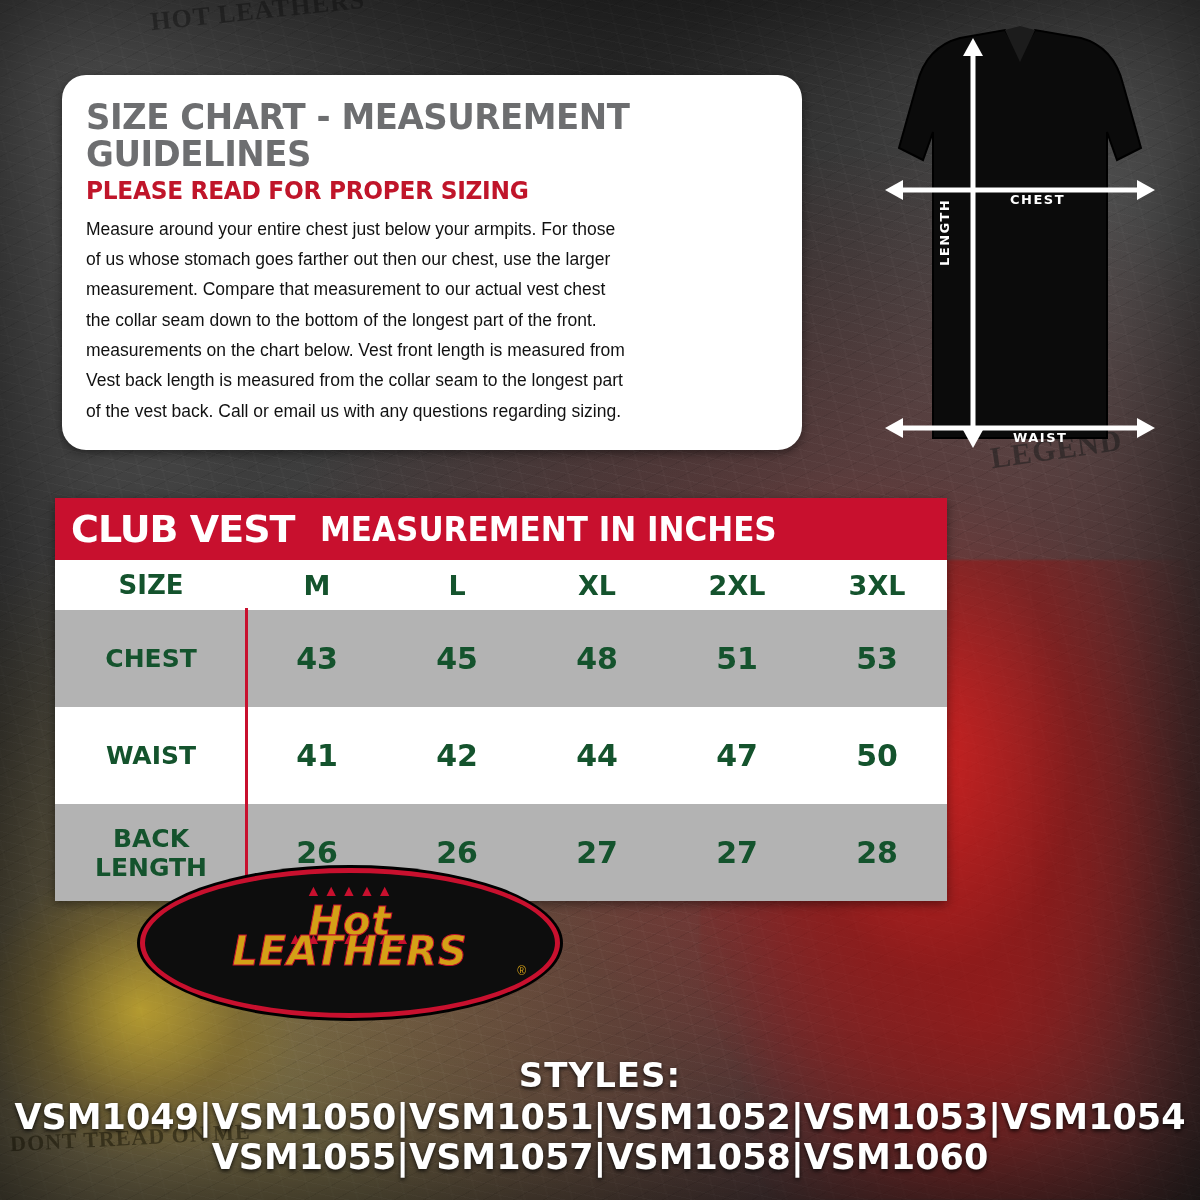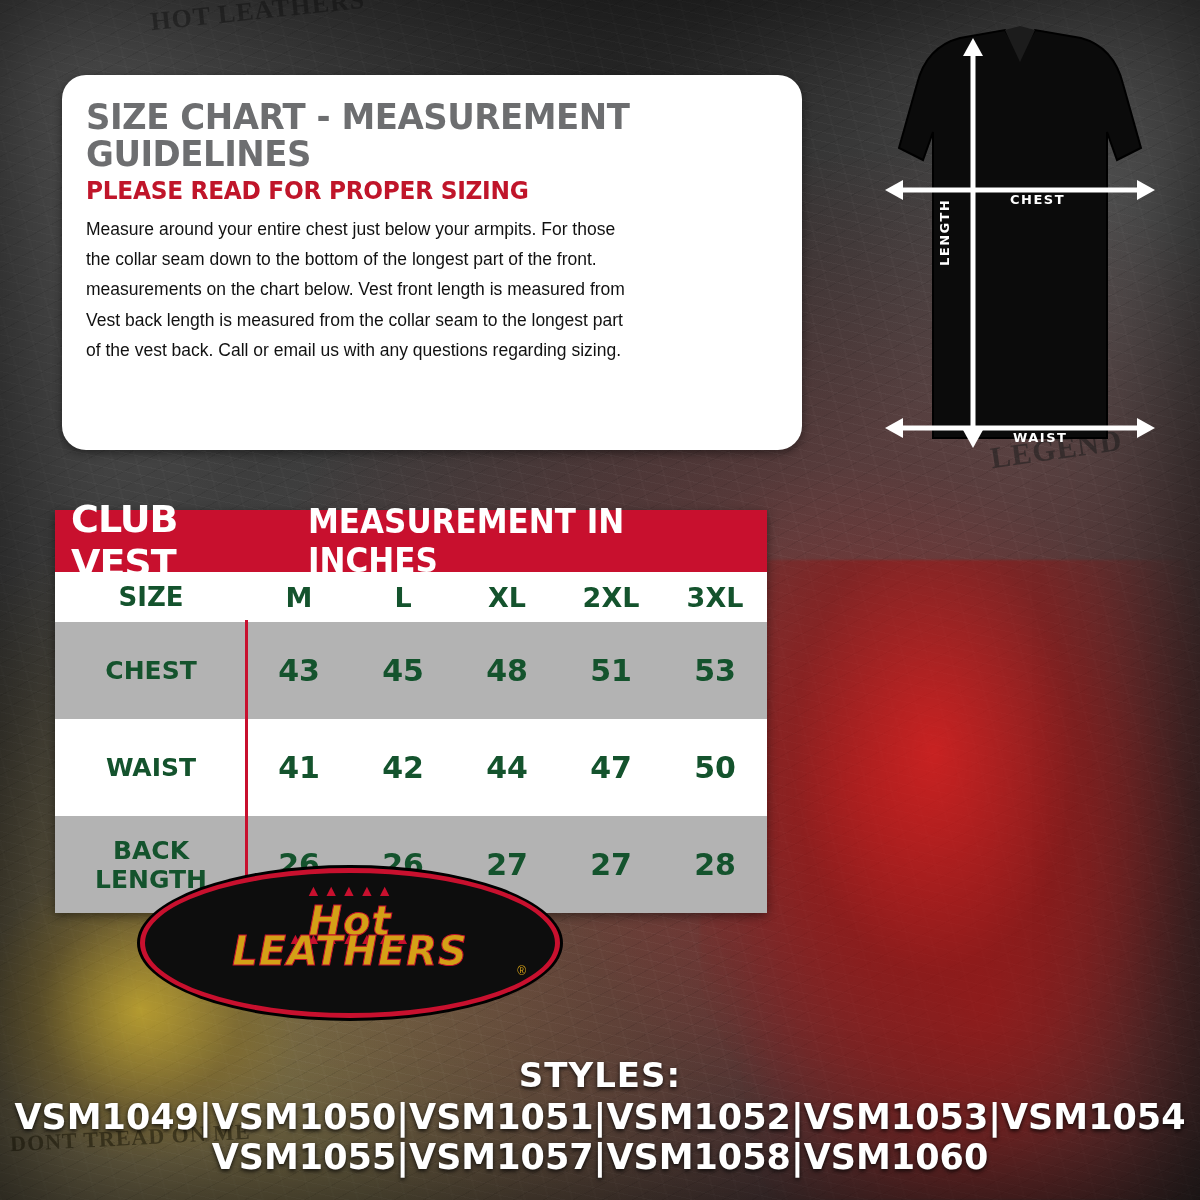--- a/index.html
+++ b/index.html
@@ -80,21 +80,21 @@
   .dim-label{
     position:absolute;color:#fff;font-weight:bold;font-size:13px;
     letter-spacing:1.5px;font-family:"DejaVu Sans",sans-serif;
   }
   #label-chest{left:155px;top:172px;}
   #label-waist{left:158px;top:410px;}
   #label-length{left:82px;top:246px;transform:rotate(-90deg);transform-origin:left top;}
 
   
   #size-table{
-    position:absolute;left:55px;top:510px;width:712px;
+    position:absolute;left:55px;top:498px;width:892px;
     background:#fff;box-shadow:0 3px 10px rgba(0,0,0,.45);
   }
   #table-header{
     background:#c8102e;color:#fff;height:62px;display:flex;align-items:center;
     padding:0 0 0 16px;box-sizing:border-box;
   }
   #table-header .t1{
     font-family:"DejaVu Sans",sans-serif;font-weight:bold;font-size:38px;
     letter-spacing:-1px;margin-right:26px;
   }
@@ -164,20 +164,22 @@
   <div class="bgtext" style="left:990px;top:432px;font-size:30px;color:rgba(30,30,30,.55);transform:rotate(-8deg);">LEGEND</div>
   <div class="bgtext" style="left:10px;top:1125px;font-size:22px;color:rgba(40,35,15,.6);transform:rotate(-3deg);">DONT TREAD ON ME</div>
   <div class="vignette"></div>
 </div>
 
 <div id="info-card">
   <div id="info-title">SIZE CHART - MEASUREMENT GUIDELINES</div>
   <div id="info-sub">PLEASE READ FOR PROPER SIZING</div>
   <div id="info-body">
     <p>Measure around your entire chest just below your armpits.  For those</p>
+    <p>of us whose stomach goes farther out then our chest, use the larger</p>
+    <p>measurement. Compare that measurement to our actual vest chest</p>
     <p>the collar seam down to the bottom of the longest part of the front.</p>
     <p>measurements on the chart below.  Vest front length is measured from</p>
     <p>Vest back length is measured from the collar seam to the longest part</p>
     <p>of the vest back.  Call or email us with any questions regarding sizing.</p>
   </div>
 </div>
 
 <div id="vest-diagram">
   <svg width="330" height="440" viewBox="0 0 330 440">
 

